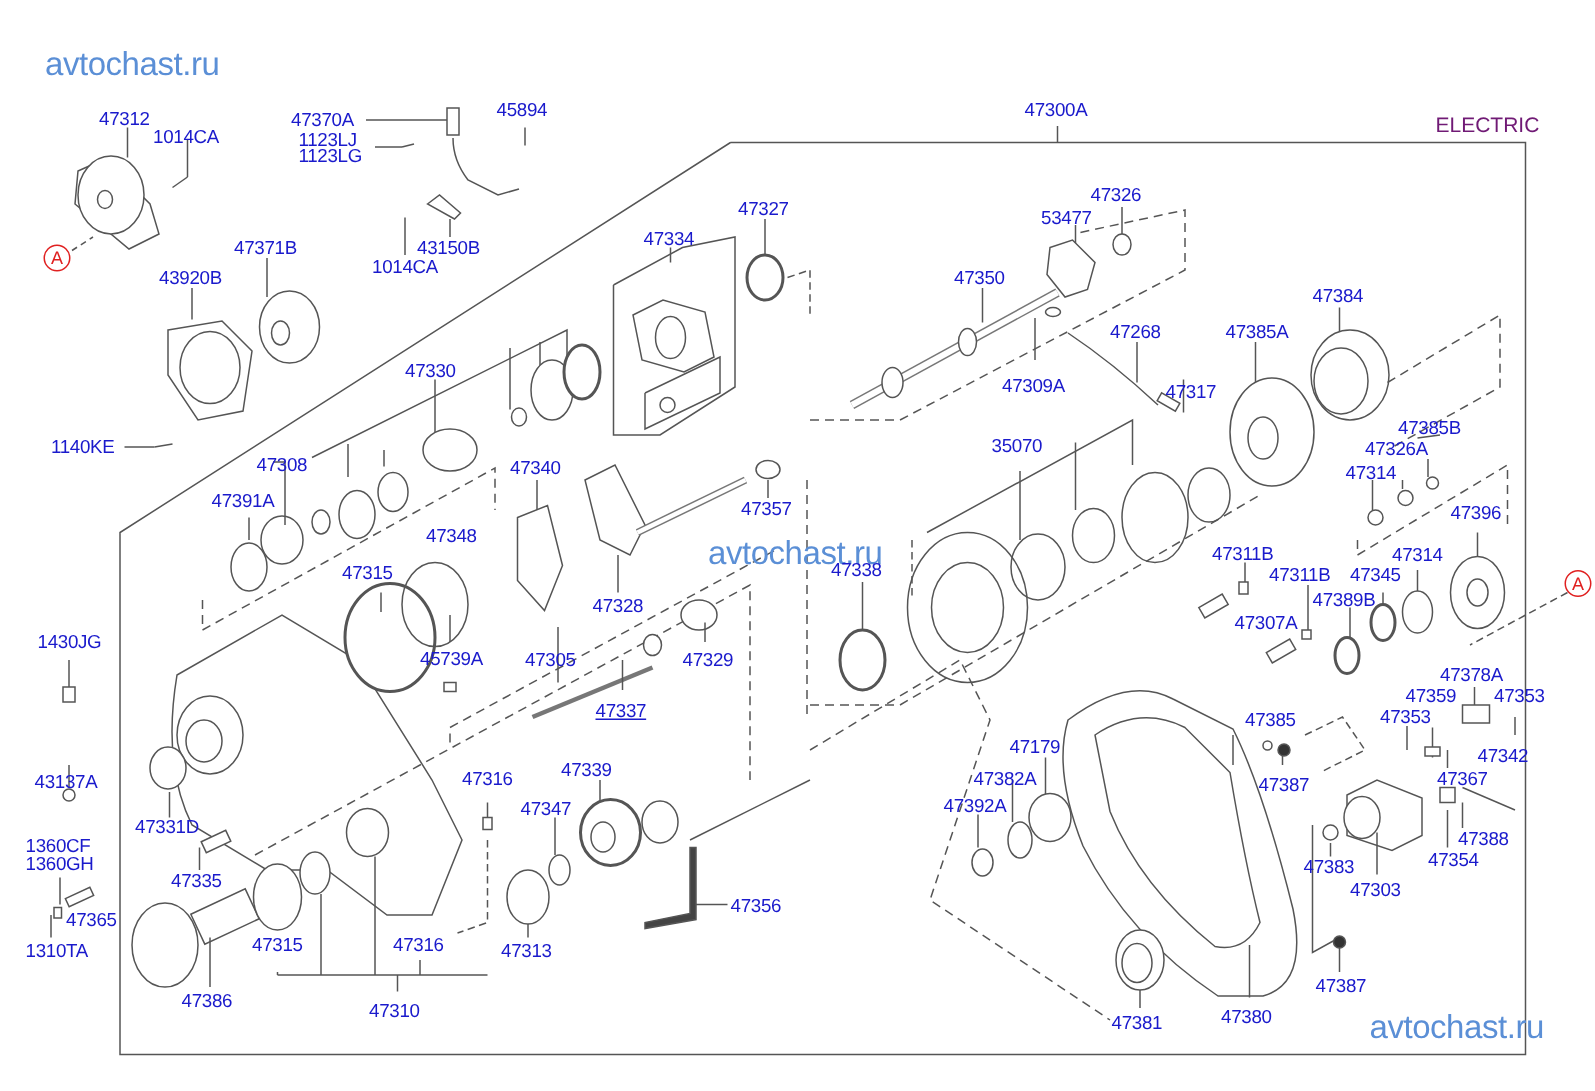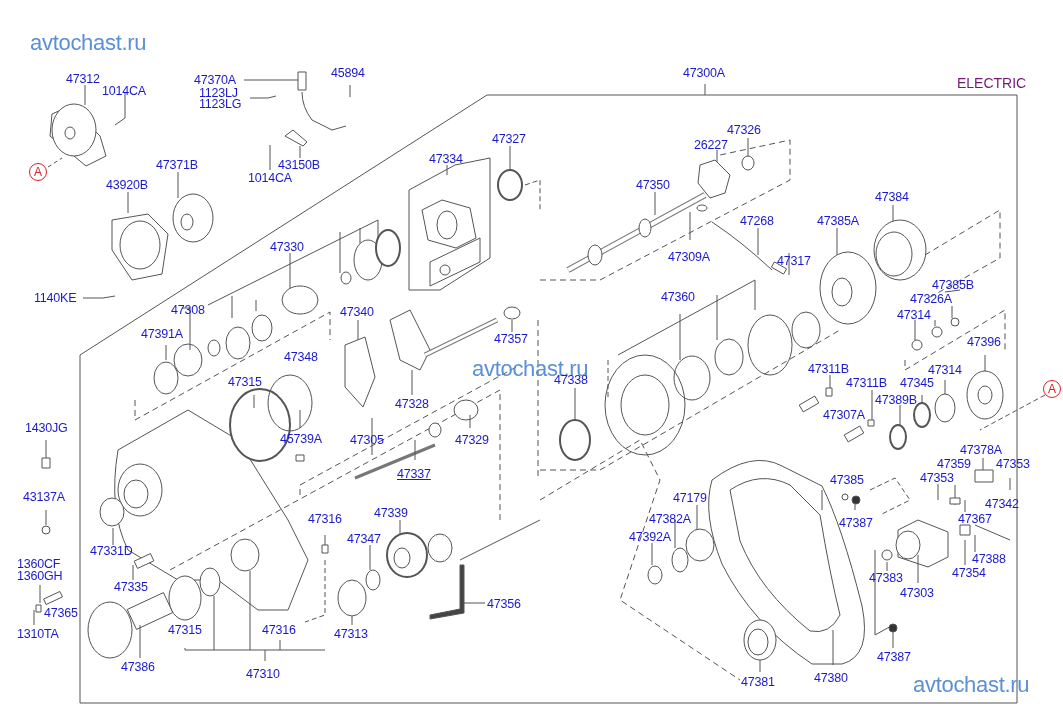--- a/index.html
+++ b/index.html
@@ -311,49 +311,49 @@
 <div class="lbl" style="left:340px;top:305px;">47340</div>
 <div class="lbl" style="left:284px;top:350px;">47348</div>
 <div class="lbl" style="left:228px;top:375px;">47315</div>
 <div class="lbl" style="left:395px;top:397px;">47328</div>
 <div class="lbl" style="left:280px;top:432px;">45739A</div>
 <div class="lbl" style="left:494px;top:332px;">47357</div>
 <div class="lbl" style="left:350px;top:433px;">47305</div>
 <div class="lbl" style="left:455px;top:433px;">47329</div>
 <div class="lbl" style="left:397px;top:467px;text-decoration:underline;">47337</div>
 <div class="lbl" style="left:25px;top:421px;">1430JG</div>
-<div class="lbl" style="left:23px;top:490px;text-align:right;">43137A</div>
+<div class="lbl" style="left:23px;top:514px;text-align:right;">43137A</div>
 <div class="lbl" style="left:90px;top:544px;">47331D</div>
 <div class="lbl" style="left:17px;top:557px;">1360CF</div>
 <div class="lbl" style="left:17px;top:569px;">1360GH</div>
 <div class="lbl" style="left:114px;top:580px;">47335</div>
 <div class="lbl" style="left:44px;top:606px;">47365</div>
 <div class="lbl" style="left:17px;top:627px;">1310TA</div>
 <div class="lbl" style="left:121px;top:660px;">47386</div>
 <div class="lbl" style="left:168px;top:623px;">47315</div>
 <div class="lbl" style="left:262px;top:623px;">47316</div>
 <div class="lbl" style="left:308px;top:512px;">47316</div>
 <div class="lbl" style="left:246px;top:667px;">47310</div>
 <div class="lbl" style="left:374px;top:506px;">47339</div>
 <div class="lbl" style="left:347px;top:532px;">47347</div>
 <div class="lbl" style="left:334px;top:627px;">47313</div>
 <div class="lbl" style="left:487px;top:597px;">47356</div>
 <div class="lbl" style="left:727px;top:123px;">47326</div>
-<div class="lbl" style="left:694px;top:138px;">26227</div>
+<div class="lbl" style="left:694px;top:138px;">53477</div>
 <div class="lbl" style="left:636px;top:178px;">47350</div>
 <div class="lbl" style="left:668px;top:250px;">47309A</div>
 <div class="lbl" style="left:740px;top:214px;">47268</div>
 <div class="lbl" style="left:777px;top:254px;">47317</div>
 <div class="lbl" style="left:817px;top:214px;">47385A</div>
 <div class="lbl" style="left:875px;top:190px;">47384</div>
 <div class="lbl" style="left:932px;top:278px;">47385B</div>
 <div class="lbl" style="left:910px;top:292px;">47326A</div>
 <div class="lbl" style="left:897px;top:308px;">47314</div>
 <div class="lbl" style="left:967px;top:335px;">47396</div>
-<div class="lbl" style="left:661px;top:290px;">47360</div>
+<div class="lbl" style="left:661px;top:290px;">35070</div>
 <div class="lbl" style="left:554px;top:373px;">47338</div>
 <div class="lbl" style="left:808px;top:362px;">47311B</div>
 <div class="lbl" style="left:846px;top:376px;">47311B</div>
 <div class="lbl" style="left:823px;top:408px;">47307A</div>
 <div class="lbl" style="left:875px;top:393px;">47389B</div>
 <div class="lbl" style="left:900px;top:376px;">47345</div>
 <div class="lbl" style="left:928px;top:363px;">47314</div>
 <div class="lbl" style="left:960px;top:443px;">47378A</div>
 <div class="lbl" style="left:937px;top:457px;">47359</div>
 <div class="lbl" style="left:920px;top:471px;">47353</div>

